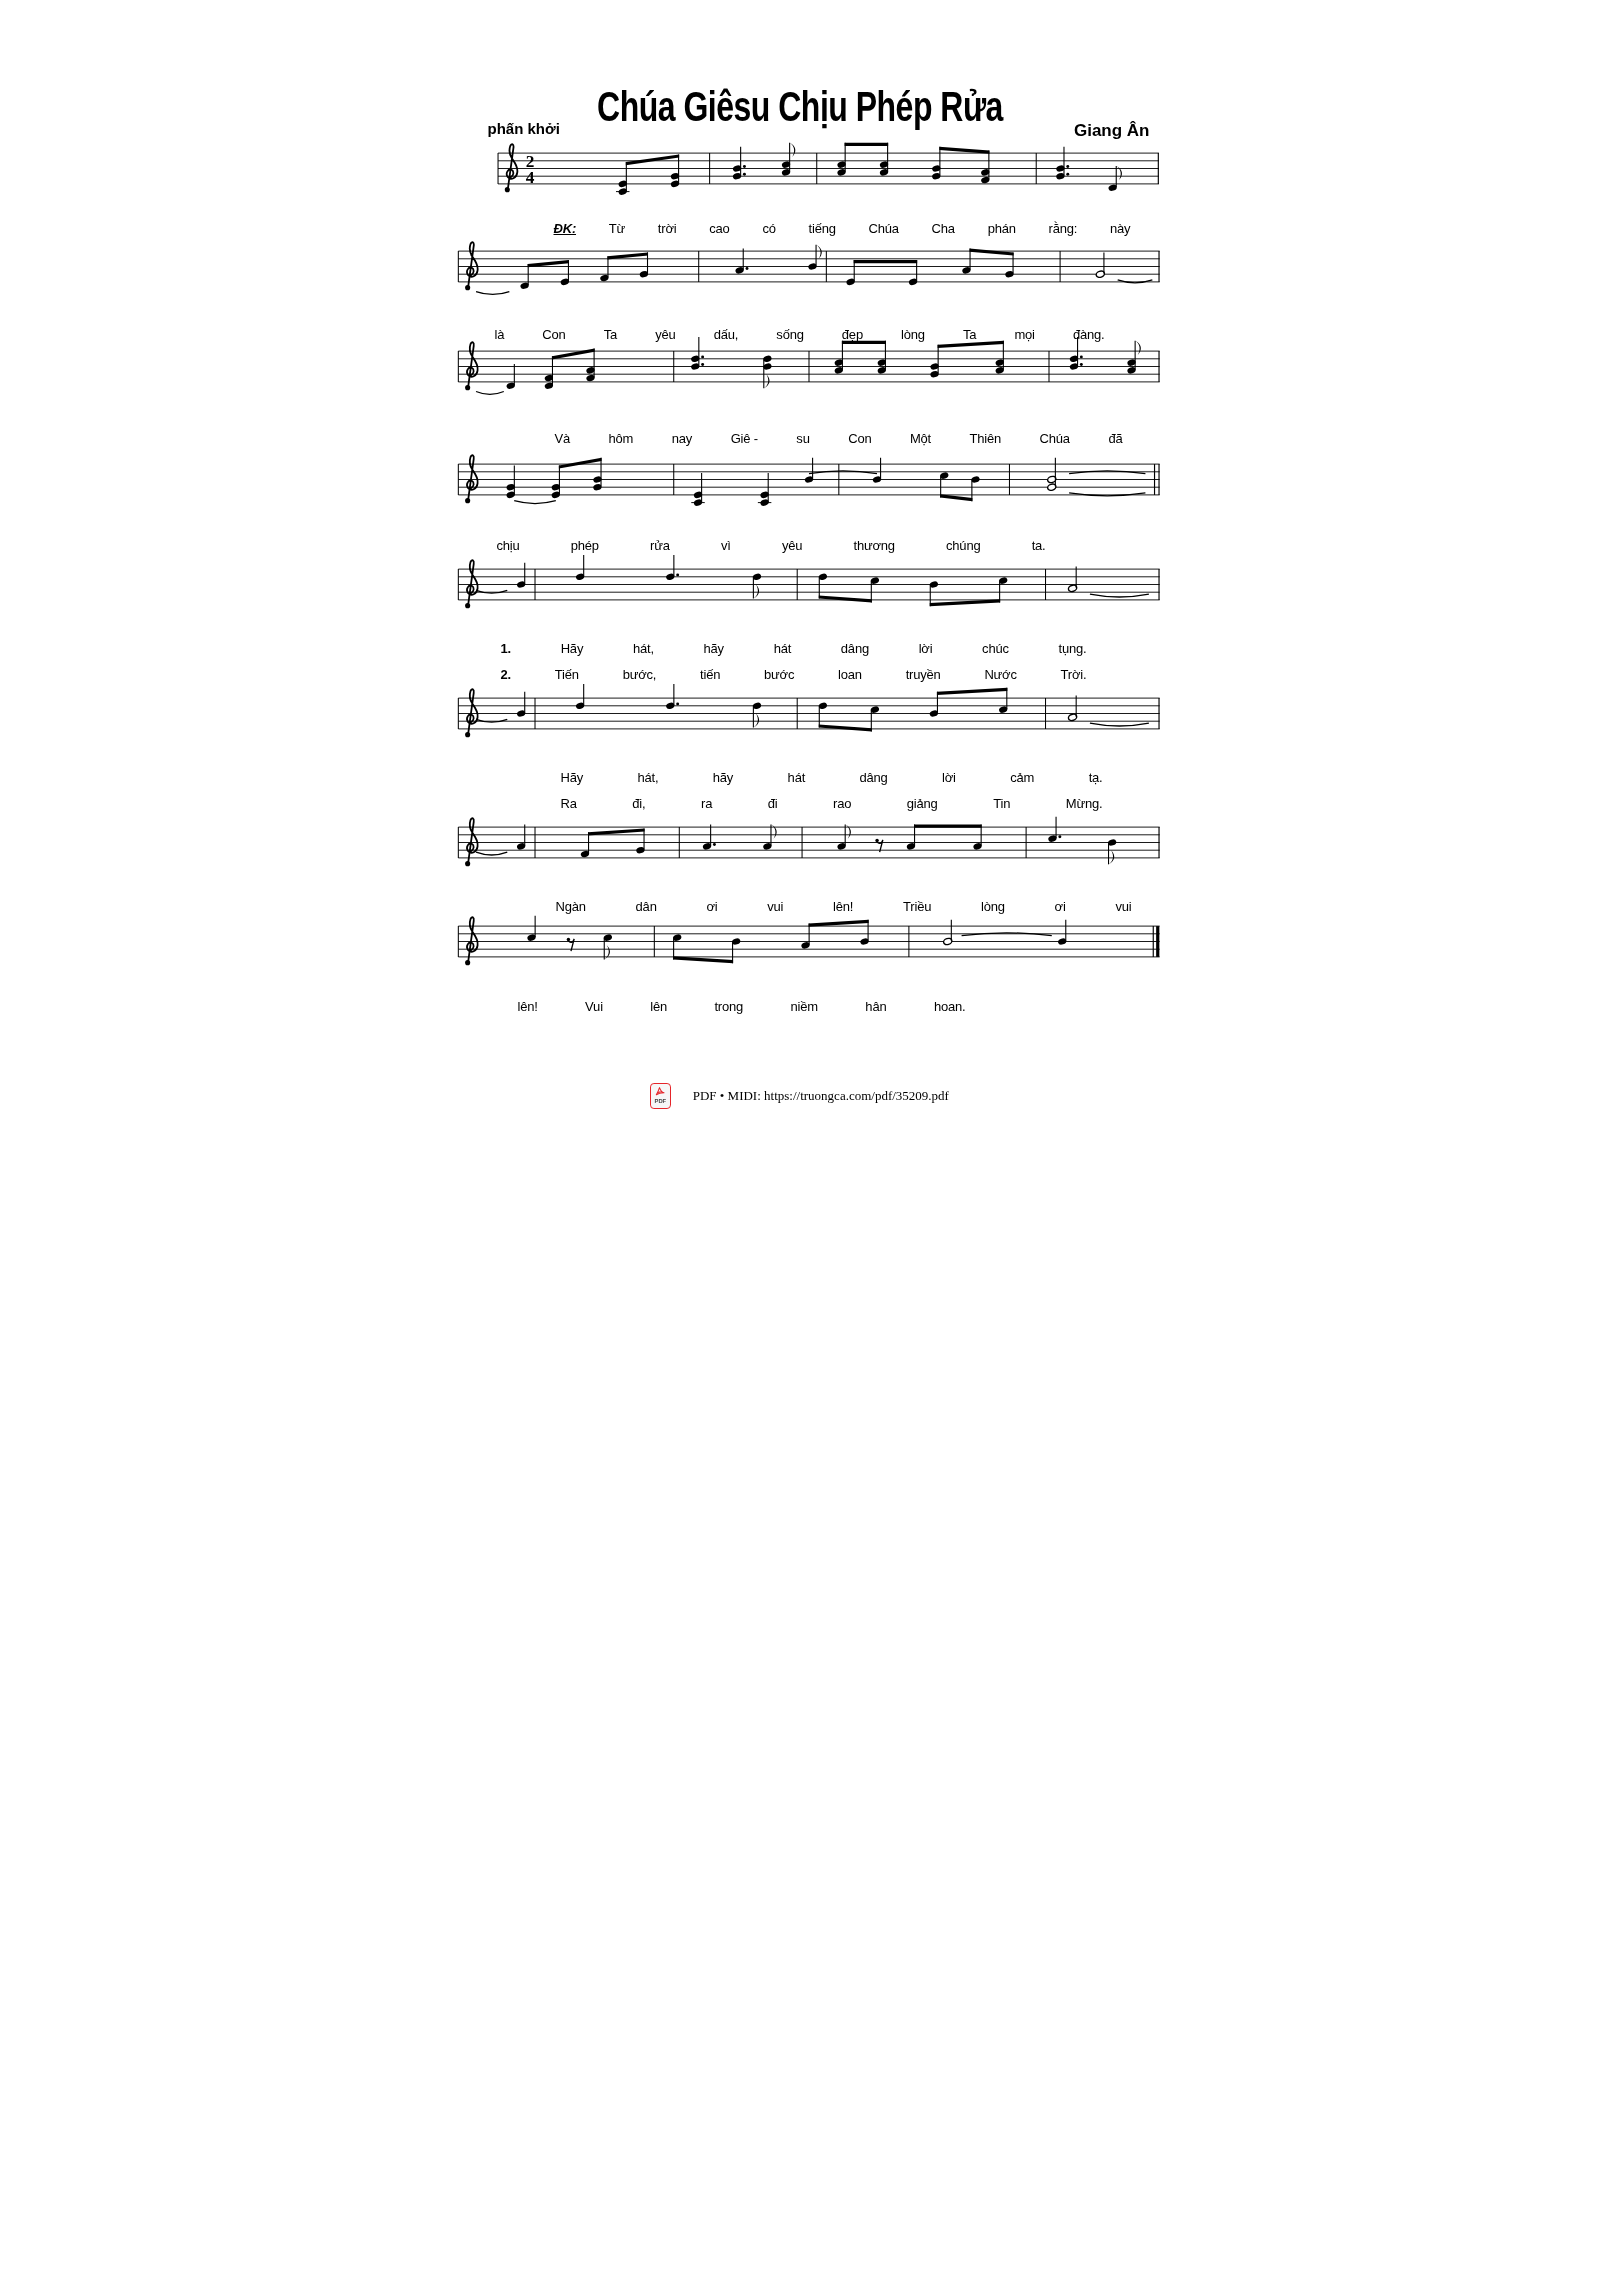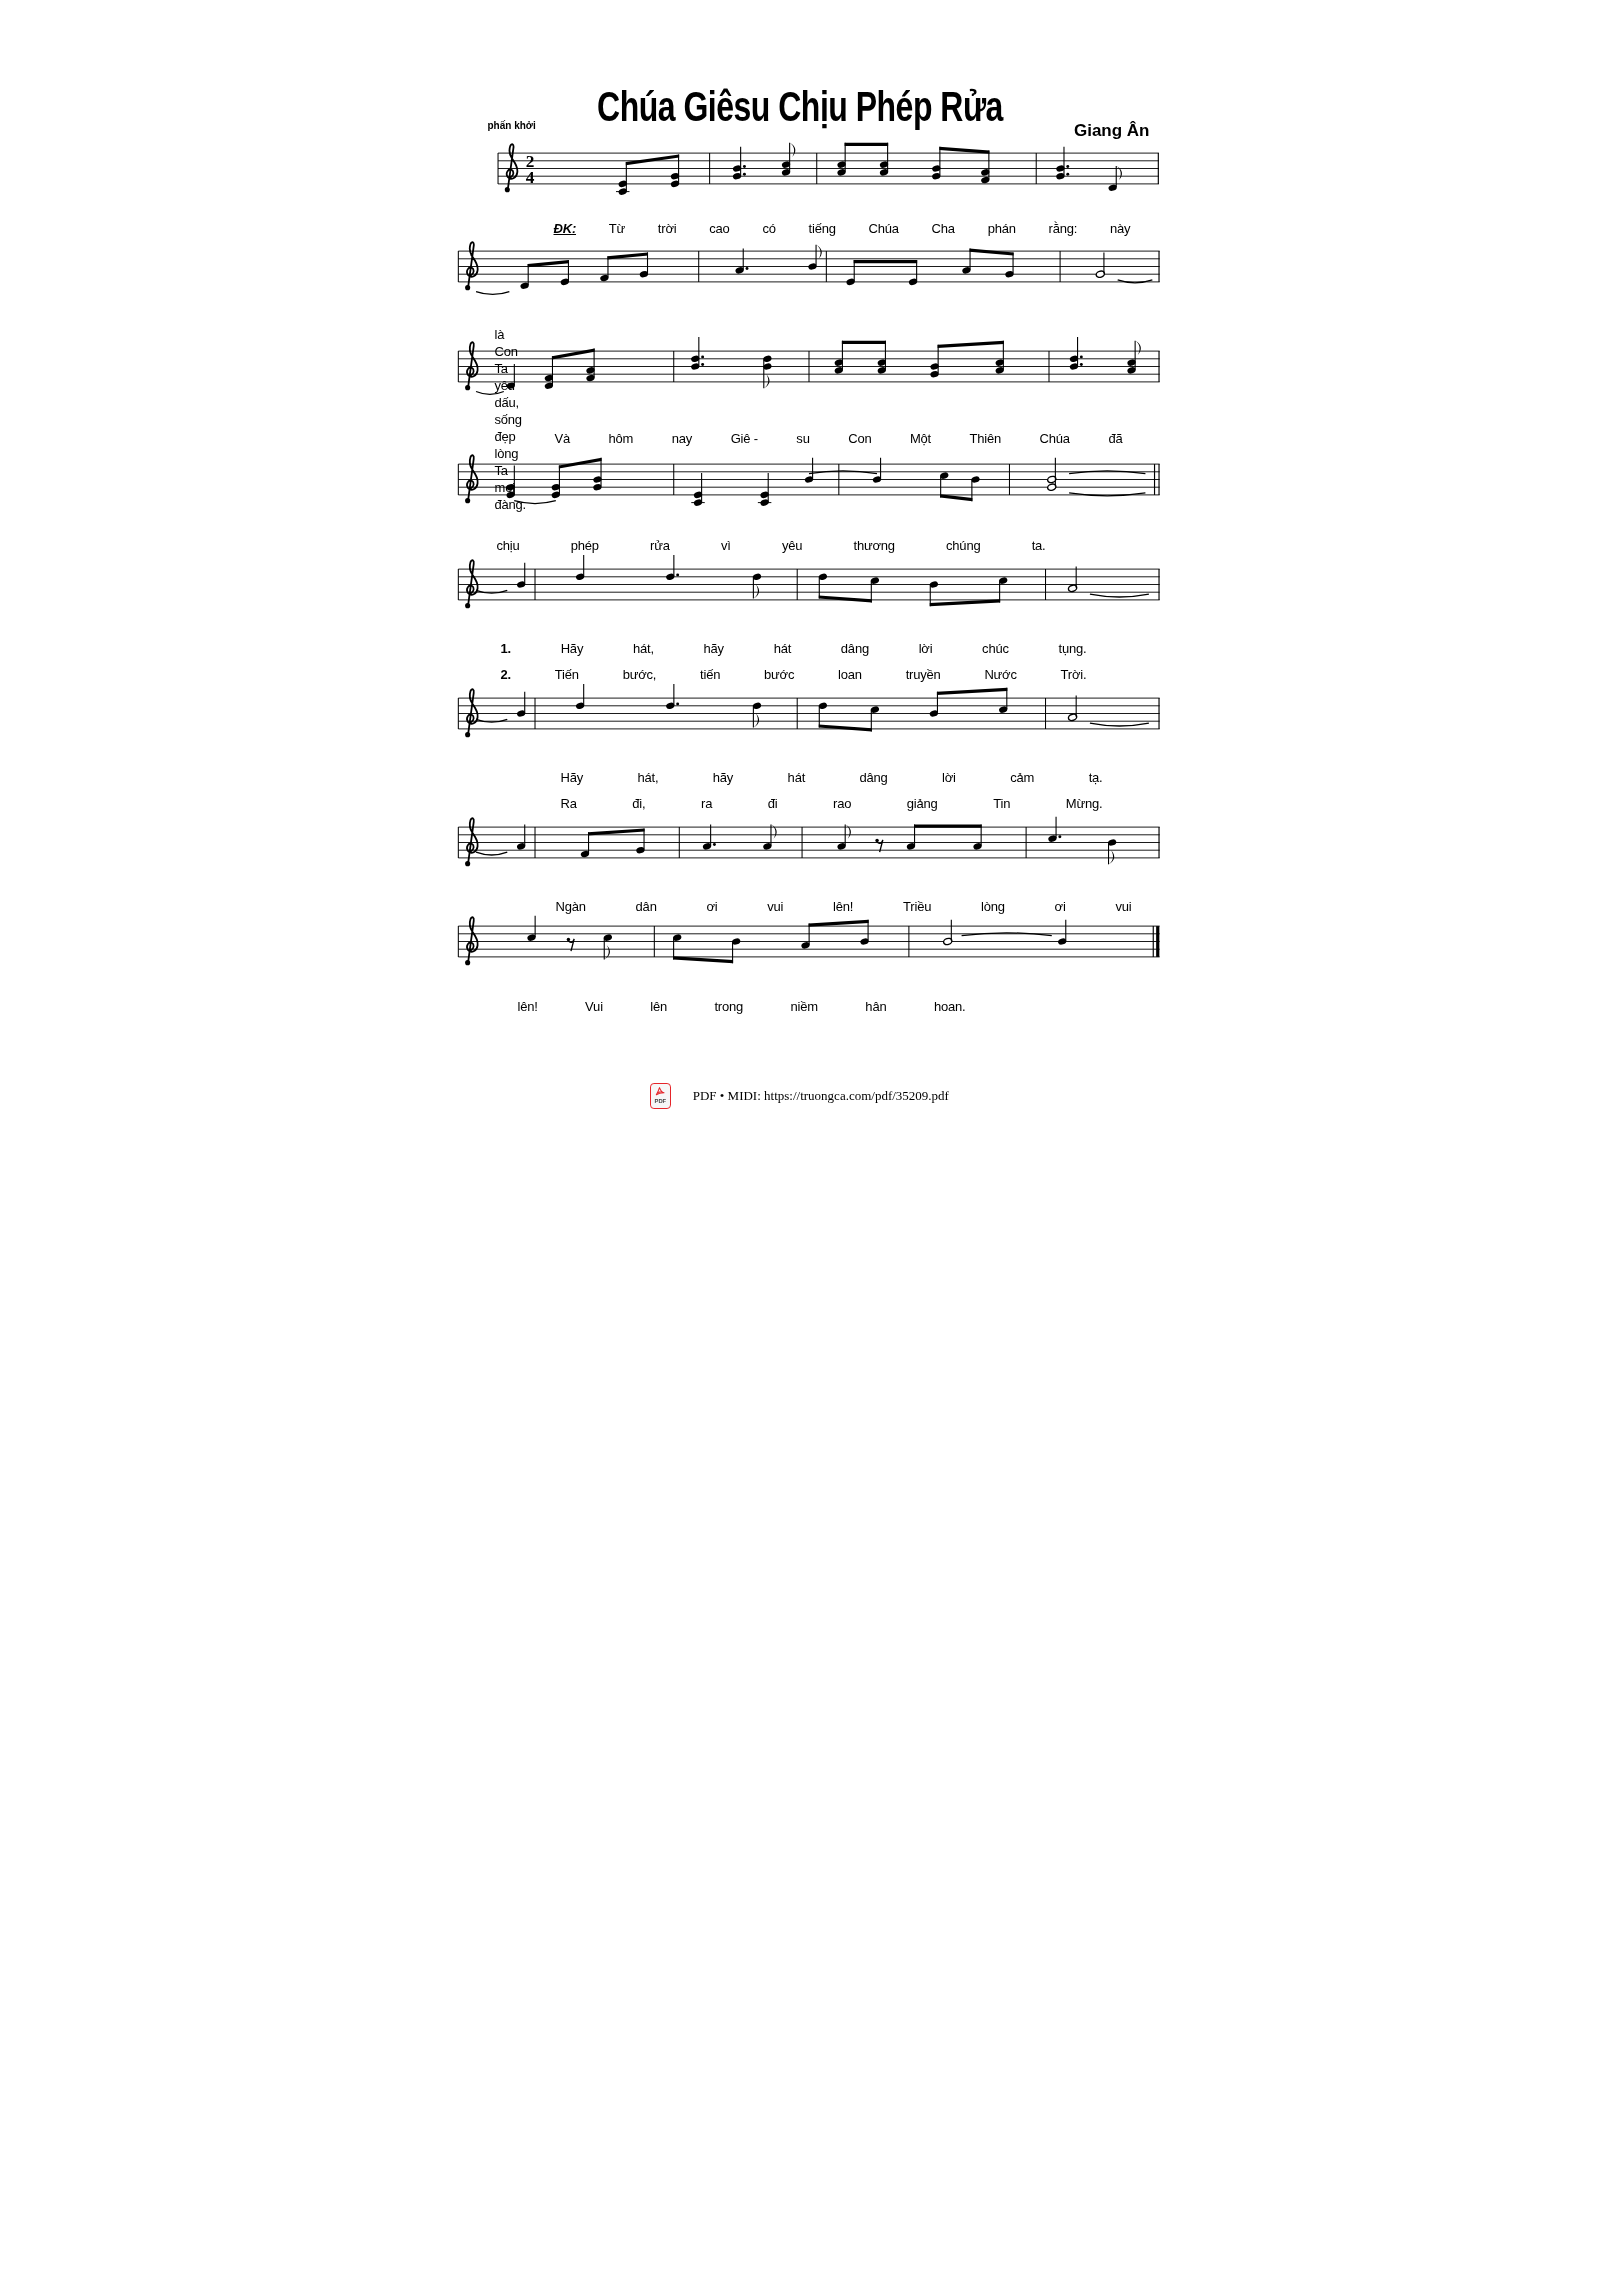--- a/index.html
+++ b/index.html
@@ -6,41 +6,41 @@
   html,body{margin:0;padding:0;background:#ffffff;}
   .page{
     position:relative;width:800px;height:1148px;margin:0 auto;background:#fff;
     font-family:"Liberation Sans",sans-serif;color:#000;overflow:hidden;
   }
   .title{
     position:absolute;top:57px;left:0;right:0;text-align:center;
     font-size:39px;font-weight:bold;letter-spacing:-0.6px;
     transform:scale(0.82,1.08);transform-origin:center top;white-space:nowrap;
   }
-  .tempo{position:absolute;top:120px;left:88px;font-size:10px;font-weight:bold;}
+  .tempo{position:absolute;top:120px;left:88px;font-size:15px;font-weight:bold;}
   .composer{position:absolute;top:121px;right:50px;font-size:17px;font-weight:bold;}
   .sys{position:absolute;height:77px;}
   #sy0{top:130px;left:95px;width:667px;}
   #sy1{top:228px;left:55px;width:708px;}
   #sy2{top:328px;left:55px;width:708px;}
   #sy3{top:441px;left:55px;width:708px;}
   #sy4{top:546px;left:55px;width:708px;}
   #sy5{top:675px;left:55px;width:708px;}
   #sy6{top:804px;left:55px;width:708px;}
   #sy7{top:903px;left:55px;width:708px;}
   .sys svg{display:block;}
   .sys text{font-family:"Liberation Serif",serif;font-weight:bold;}
   .ly{
     position:absolute;display:flex;justify-content:space-between;align-items:flex-start;
     font-size:13px;line-height:17px;letter-spacing:-0.2px;white-space:nowrap;margin-top:12px;
   }
   .ly .lab-dk{font-weight:bold;font-style:italic;text-decoration:underline;}
   .ly .lab-num{font-weight:bold;}
   #ly0{top:208px;left:154px;right:69px;}
-  #ly1{top:314px;left:95px;right:95px;flex-direction:column;}
+  #ly1{top:314px;left:95px;right:95px;}
   #ly2{top:418px;left:155px;right:77px;align-items:flex-end;}
   #ly3{top:525px;left:97px;right:154px;}
   #ly4{top:628px;left:101px;right:113px;}
   #ly5{top:654px;left:101px;right:113px;}
   #ly6{top:757px;left:161px;right:97px;}
   #ly7{top:783px;left:161px;right:97px;}
   #ly8{top:886px;left:156px;right:68px;}
   #ly9{top:986px;left:118px;right:234px;}
   .footer{
     position:absolute;top:1083px;left:0;right:0;

